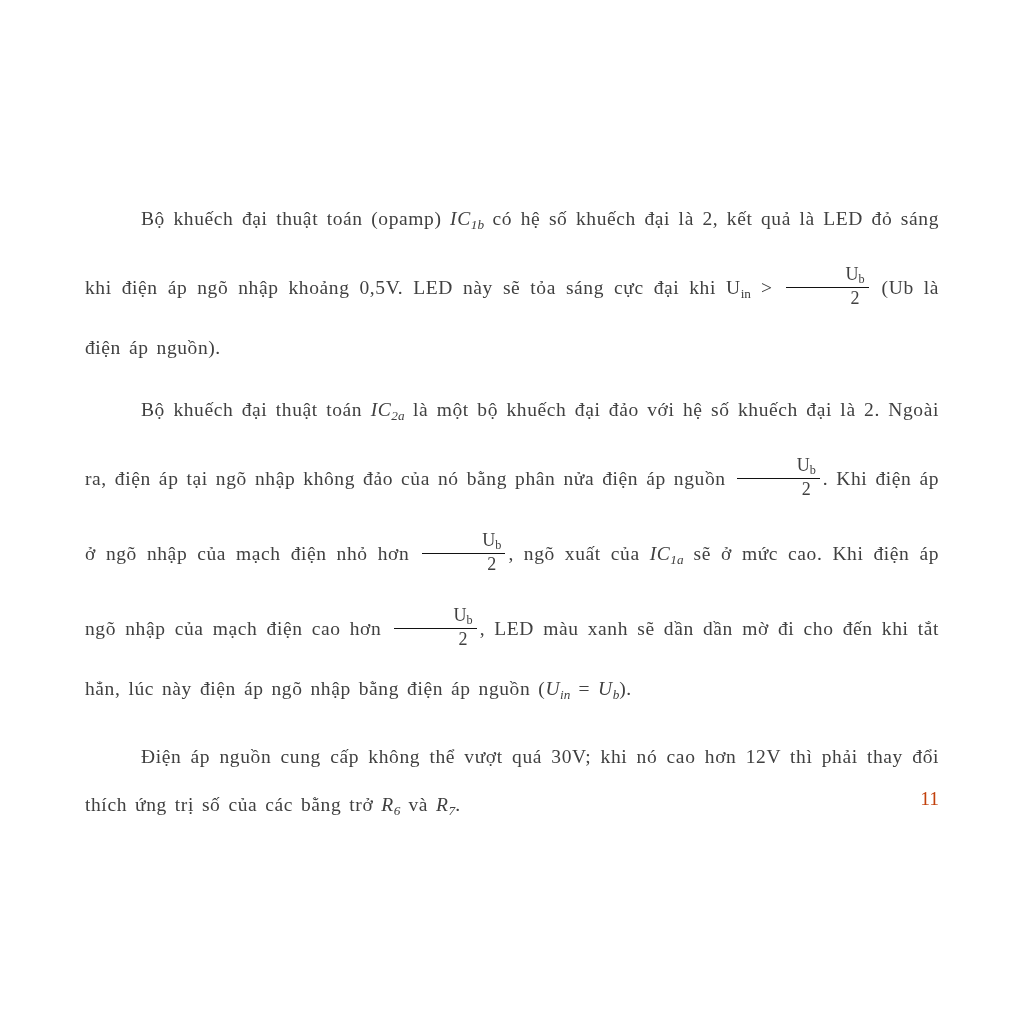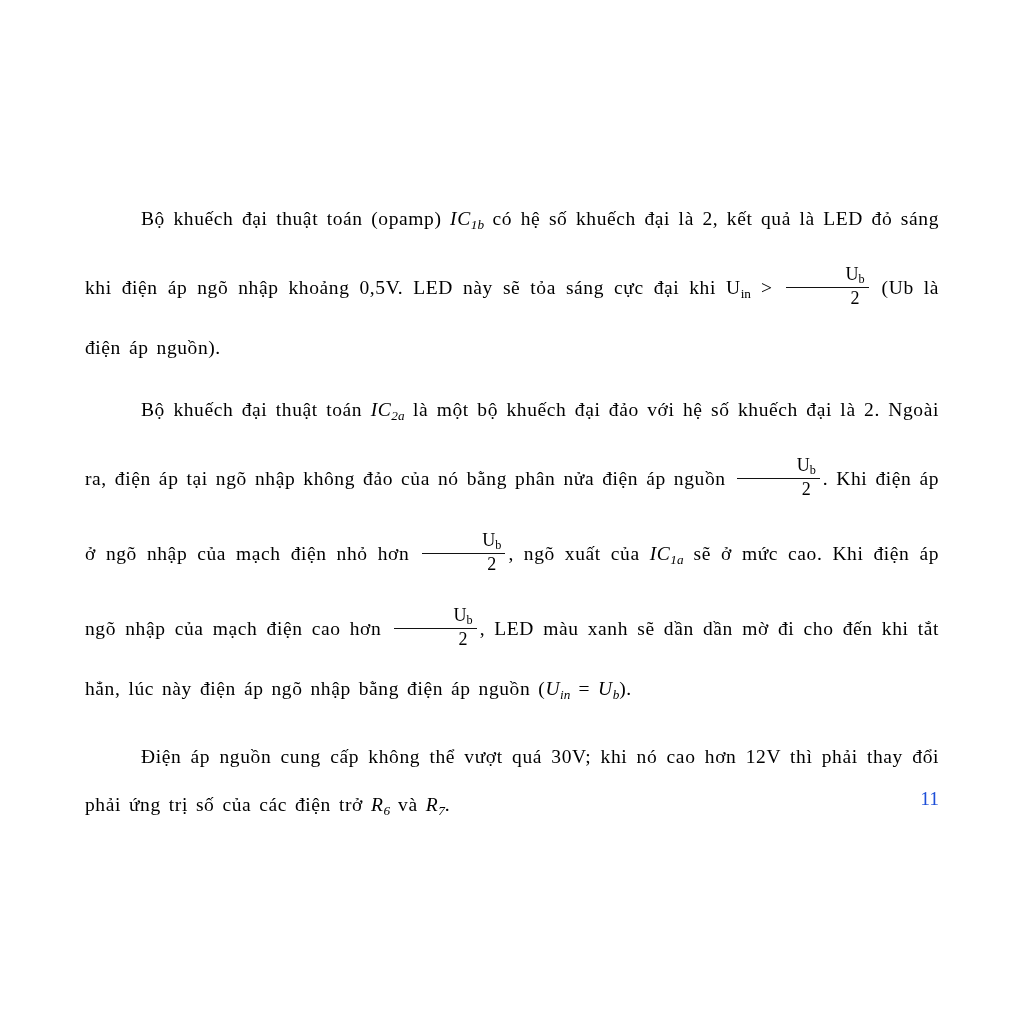--- a/index.html
+++ b/index.html
@@ -24,21 +24,21 @@
     box-sizing: border-box;
     padding: 195px 85px 0 85px;
   }
   .para {
     font-size: 19.5px;
     line-height: 48px;
     text-align: justify;
     letter-spacing: 0.6px;
     word-spacing: 2.5px;
     margin: 0 0 14px 0;
-    color: #000000;
+    color: #404040;
   }
   .para.indent {
     text-indent: 56px;
   }
   .para:last-of-type {
     margin-bottom: 0;
   }
   
   .frac {
     display: inline-block;
@@ -65,36 +65,36 @@
     letter-spacing: 0;
   }
   .italic {
     font-style: italic;
   }
   .page-number {
     position: absolute;
     right: 85px;
     top: 788px;
     font-size: 19.5px;
-    color: #1d4ed8;
+    color: #c2410c;
   }
   .nowrap { white-space: nowrap; }
 </style>
 </head>
 <body>
 
 <div class="page">
 
   <p class="para indent">
     <span>Bộ khuếch đại thuật toán (opamp) </span><span class="italic nowrap"><span>IC</span><sub>1b</sub></span><span> có hệ số khuếch đại là 2, kết quả là LED đỏ sáng khi điện áp ngõ nhập khoảng 0,5V. LED này sẽ tỏa sáng cực đại khi U</span><sub>in</sub><span> &gt; </span><span class="frac"><span class="num"><span>U</span><sub>b</sub></span><span class="den">2</span></span><span> (Ub là điện áp nguồn).</span>
   </p>
 
   <p class="para indent">
     <span>Bộ khuếch đại thuật toán </span><span class="italic nowrap"><span>IC</span><sub>2a</sub></span><span> là một bộ khuếch đại đảo với hệ số khuếch đại là 2. Ngoài ra, điện áp tại ngõ nhập không đảo của nó bằng phân nửa điện áp nguồn </span><span class="frac"><span class="num"><span>U</span><sub>b</sub></span><span class="den">2</span></span><span>. Khi điện áp ở ngõ nhập của mạch điện nhỏ hơn </span><span class="frac"><span class="num"><span>U</span><sub>b</sub></span><span class="den">2</span></span><span>, ngõ xuất của </span><span class="italic nowrap"><span>IC</span><sub>1a</sub></span><span> sẽ ở mức cao. Khi điện áp ngõ nhập của mạch điện cao hơn </span><span class="frac"><span class="num"><span>U</span><sub>b</sub></span><span class="den">2</span></span><span>, LED màu xanh sẽ dần dần mờ đi cho đến khi tắt hẳn, lúc này điện áp ngõ nhập bằng điện áp nguồn (</span><span class="italic nowrap"><span>U</span><sub>in</sub></span><span> = </span><span class="italic nowrap"><span>U</span><sub>b</sub></span><span>).</span>
   </p>
 
   <p class="para indent">
-    <span>Điện áp nguồn cung cấp không thể vượt quá 30V; khi nó cao hơn 12V thì phải thay đổi phải ứng trị số của các điện trở </span><span class="italic nowrap"><span>R</span><sub>6</sub></span><span> và </span><span class="italic nowrap"><span>R</span><sub>7</sub></span><span>.</span>
+    <span>Điện áp nguồn cung cấp không thể vượt quá 30V; khi nó cao hơn 12V thì phải thay đổi thích ứng trị số của các bằng trở </span><span class="italic nowrap"><span>R</span><sub>6</sub></span><span> và </span><span class="italic nowrap"><span>R</span><sub>7</sub></span><span>.</span>
   </p>
 
   <div class="page-number">11</div>
 
 </div>
 
 </body></html>

